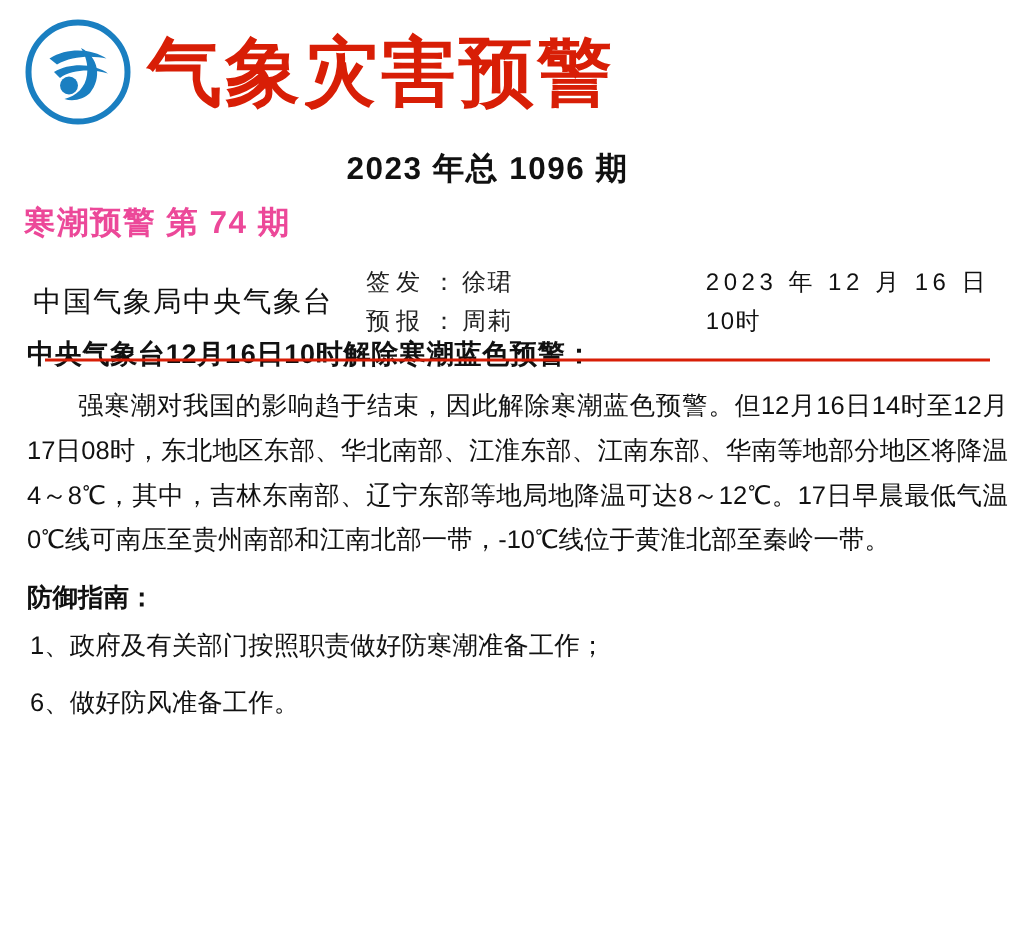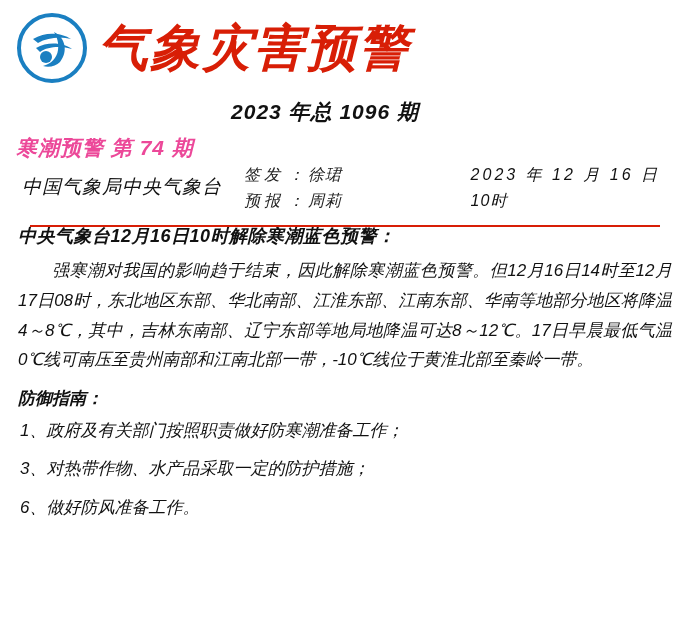--- a/index.html
+++ b/index.html
@@ -15,21 +15,20 @@
     position: relative;
     overflow: hidden;
   }
 
   .page {
     width: 690px;
     height: 628px;
     position: relative;
     background: #fff;
     box-sizing: border-box;
-    font-style: italic;
   }
 
   
   .header {
     position: relative;
     padding: 8px 16px 0 16px;
     height: 212px;
     box-sizing: border-box;
   }
 
@@ -73,20 +72,21 @@
     font-weight: 700;
     color: #ec4899;
     margin-top: 8px;
     letter-spacing: 1px;
     padding-right: 120px;
   }
 
   .meta-row {
     display: flex;
     align-items: flex-start;
+    margin-top: 14px;
     padding: 0 6px;
   }
 
   .issuer {
     font-size: 19px;
     color: #111;
     flex: 0 0 auto;
     padding-top: 12px;
     letter-spacing: 1px;
   }
@@ -241,18 +241,17 @@
 
     <hr class="rule">
   </div>
 
   <div class="content">
     <div class="section-title">中央气象台12月16日10时解除寒潮蓝色预警：</div>
     <p class="para">强寒潮对我国的影响趋于结束，因此解除寒潮蓝色预警。但12月16日14时至12月17日08时，东北地区东部、华北南部、江淮东部、江南东部、华南等地部分地区将降温4～8℃，其中，吉林东南部、辽宁东部等地局地降温可达8～12℃。17日早晨最低气温0℃线可南压至贵州南部和江南北部一带，-10℃线位于黄淮北部至秦岭一带。</p>
 
     <div class="guide-title">防御指南：</div>
     <p class="guide-item">1、政府及有关部门按照职责做好防寒潮准备工作；</p>
-    <p class="guide-item">3、对热带作物、水产品采取一定的防护措施；</p>
     <p class="guide-item">6、做好防风准备工作。</p>
   </div>
 
 
 </div>
 
 </body></html>

